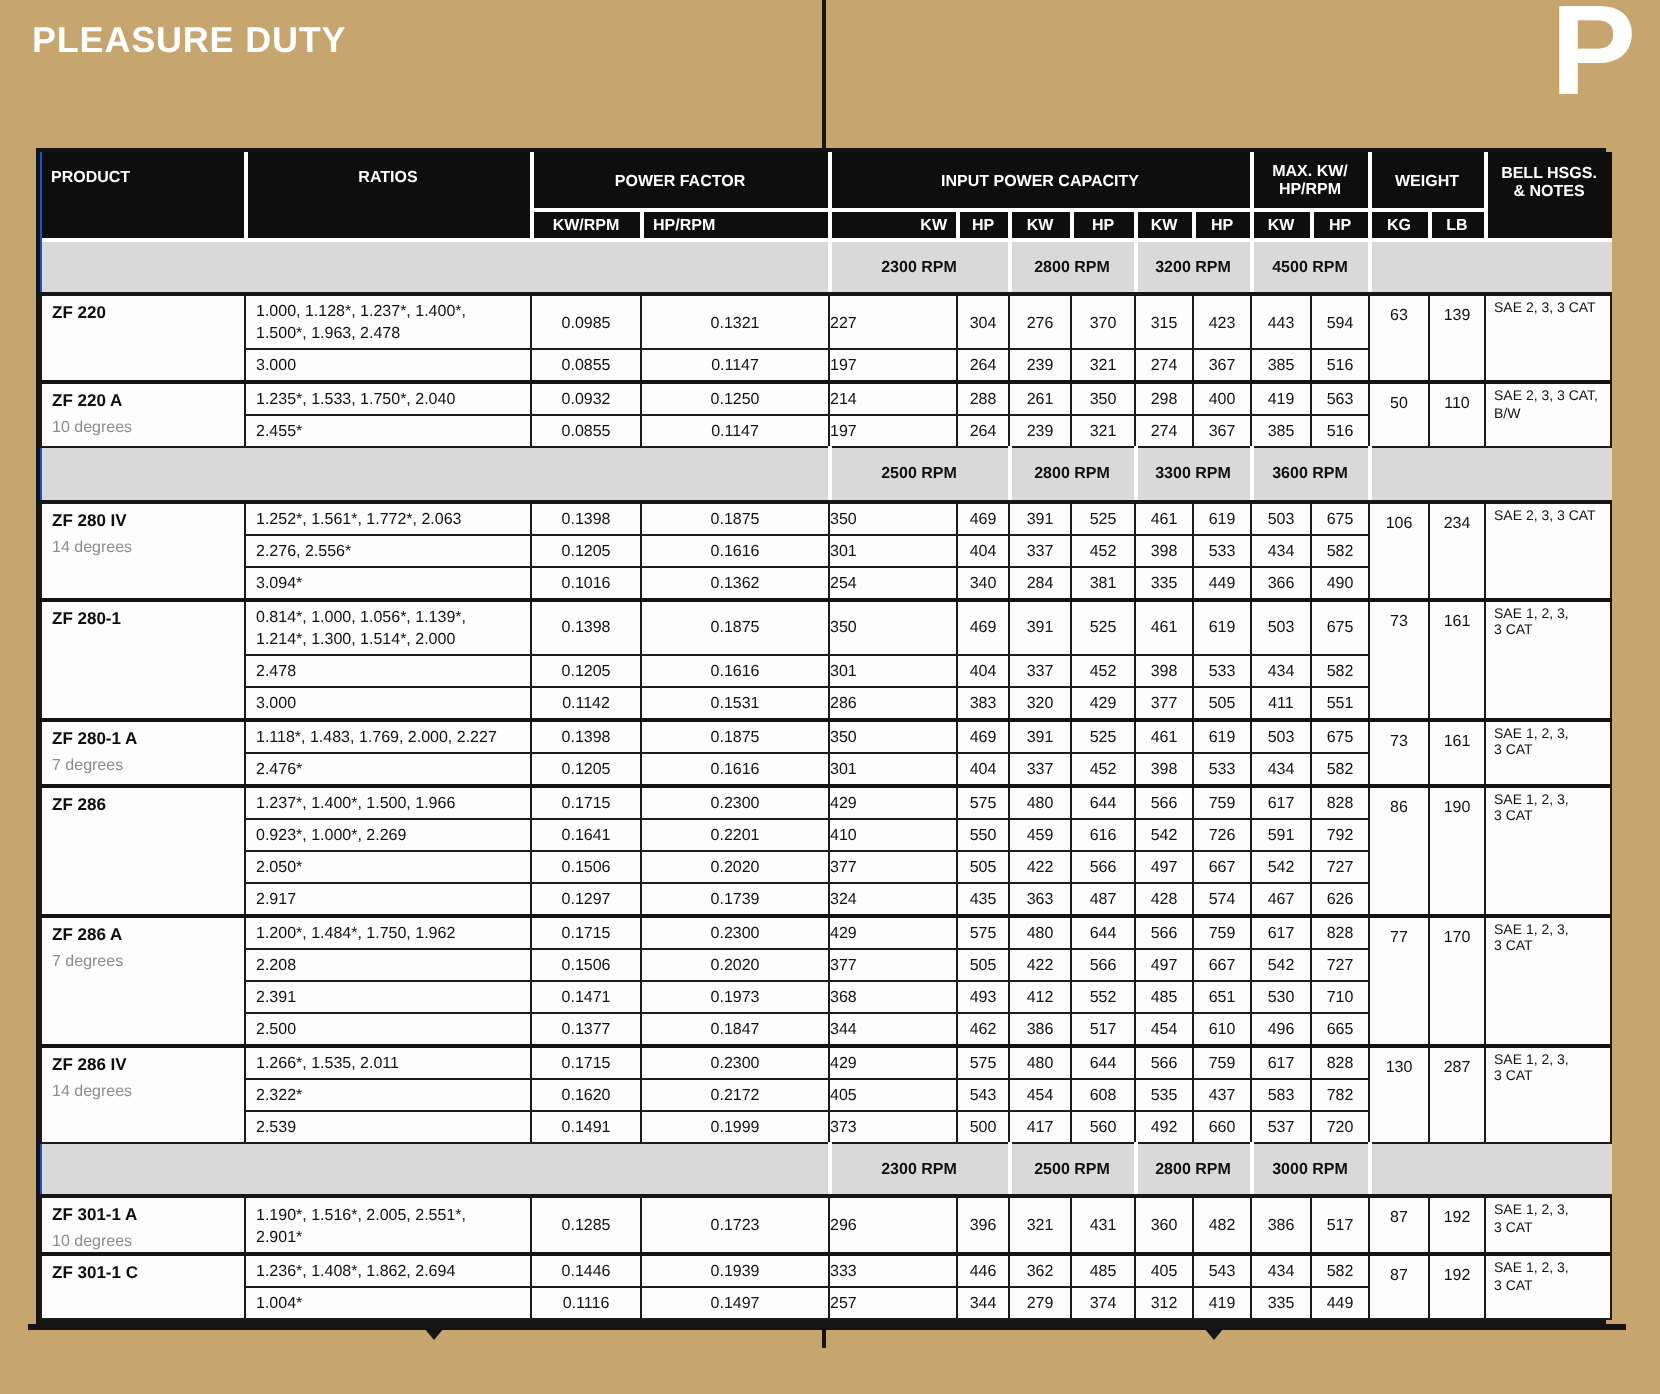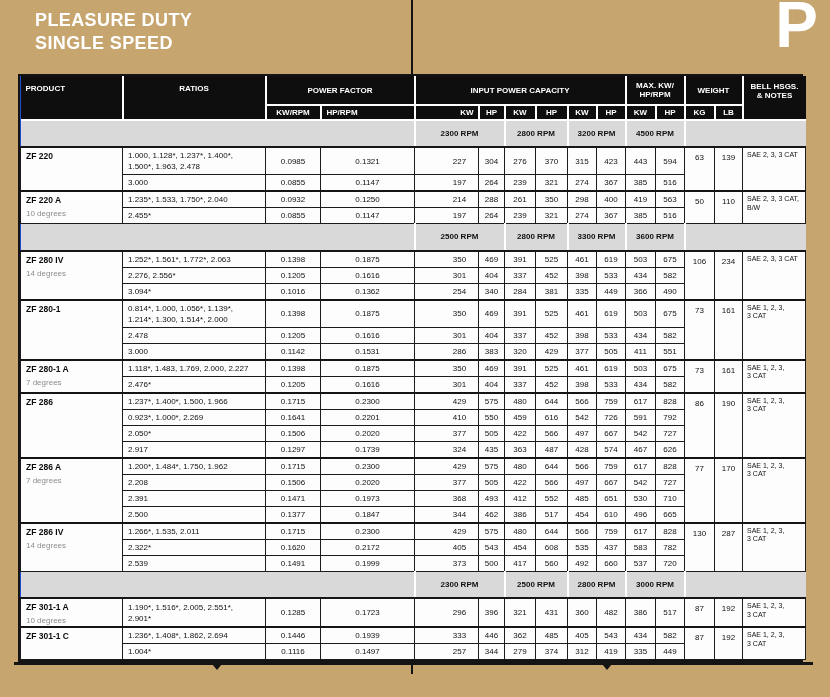--- a/index.html
+++ b/index.html
@@ -5,22 +5,22 @@
   * { box-sizing: border-box; }
   html,body { margin:0; padding:0; }
   body {
     width:830px; height:697px; position:relative; overflow:hidden;
     background:#c7a56e;
     font-family:"Liberation Sans", sans-serif;
     -webkit-font-smoothing:antialiased;
   }
   
   .masthead { position:absolute; top:0; left:0; width:830px; height:74px; }
-  .title { position:absolute; left:35px; top:9px; color:#ffffff; font-weight:bold;
-           font-size:18px; line-height:23px; letter-spacing:.4px; }
+  .title { position:absolute; left:16px; top:9px; color:#ffffff; font-weight:bold;
+           font-size:18px; line-height:23px; letter-spacing:.4px;text-align:right; }
   .corner-letter { position:absolute; right:12px; top:-8px; color:#ffffff;
                    font-weight:bold; font-size:64px; line-height:66px; }
   .head-vline { position:absolute; left:411px; top:0; width:2px; height:74px; background:#141414; }
 
   
   .table-zone { position:absolute; left:18px; top:74px; width:785px; }
   .grid-wrap { border:2px solid #141414; background:#1d4ed8; }
   table { border-collapse:collapse; table-layout:fixed; width:100%; }
 
   
@@ -38,21 +38,21 @@
 
   
   tbody td { border:1px solid #1c1c1c; background:#fdfdfd; color:#111;
              font-size:8px; padding:0; height:16px; line-height:11px; }
   tr.gstart td { border-top:2px solid #141414; }
   td.prod   { text-align:left; vertical-align:top; padding:3px 2px 0 5px; }
   .prod-name{ font-weight:bold; font-size:8.5px; color:#0c0c0c; }
   .prod-deg { color:#8c8c8c; font-size:8px; margin-top:2px; }
   td.ratios { text-align:left; padding:2px 2px 2px 5px; }
   td.pf     { text-align:center; }
-  td.v1     { text-align:center; padding-right:4px;padding-left:30px; }
+  td.v1     { text-align:left; padding-right:4px; }
   td.val    { text-align:center; }
   td.kg, td.lb { vertical-align:top; text-align:center; padding-top:4px; }
   td.bell   { vertical-align:top; text-align:left; padding:3px 2px 0 4px;
               font-size:7px; line-height:8.5px; }
 
   
   tr.band td { background:#d9d9d9; height:27px; text-align:center; font-weight:bold;
                font-size:8px; border-top:1px solid #161616; border-bottom:2px solid #161616; }
   td.band-left  { border-left:0; border-right:0; }
   td.band-rpm   { border-left:2px solid #ffffff; border-right:0; }
@@ -67,21 +67,20 @@
   .tri-1 { left:194px; }
   .tri-2 { left:584px; }
   .stub { position:absolute; left:393px; top:3px; width:2px; height:9px; background:#141414; }
 </style>
 </head>
 <body>
 
 <div class="masthead">
   <div class="title">
     <div>PLEASURE DUTY</div>
-    <div>SINGLE SPEED</div>
   </div>
   <div class="corner-letter">P</div>
   <div class="head-vline"></div>
 </div>
 
 <div class="table-zone">
   <div class="grid-wrap">
     <table>
       <colgroup>
         <col style="width:102px">

